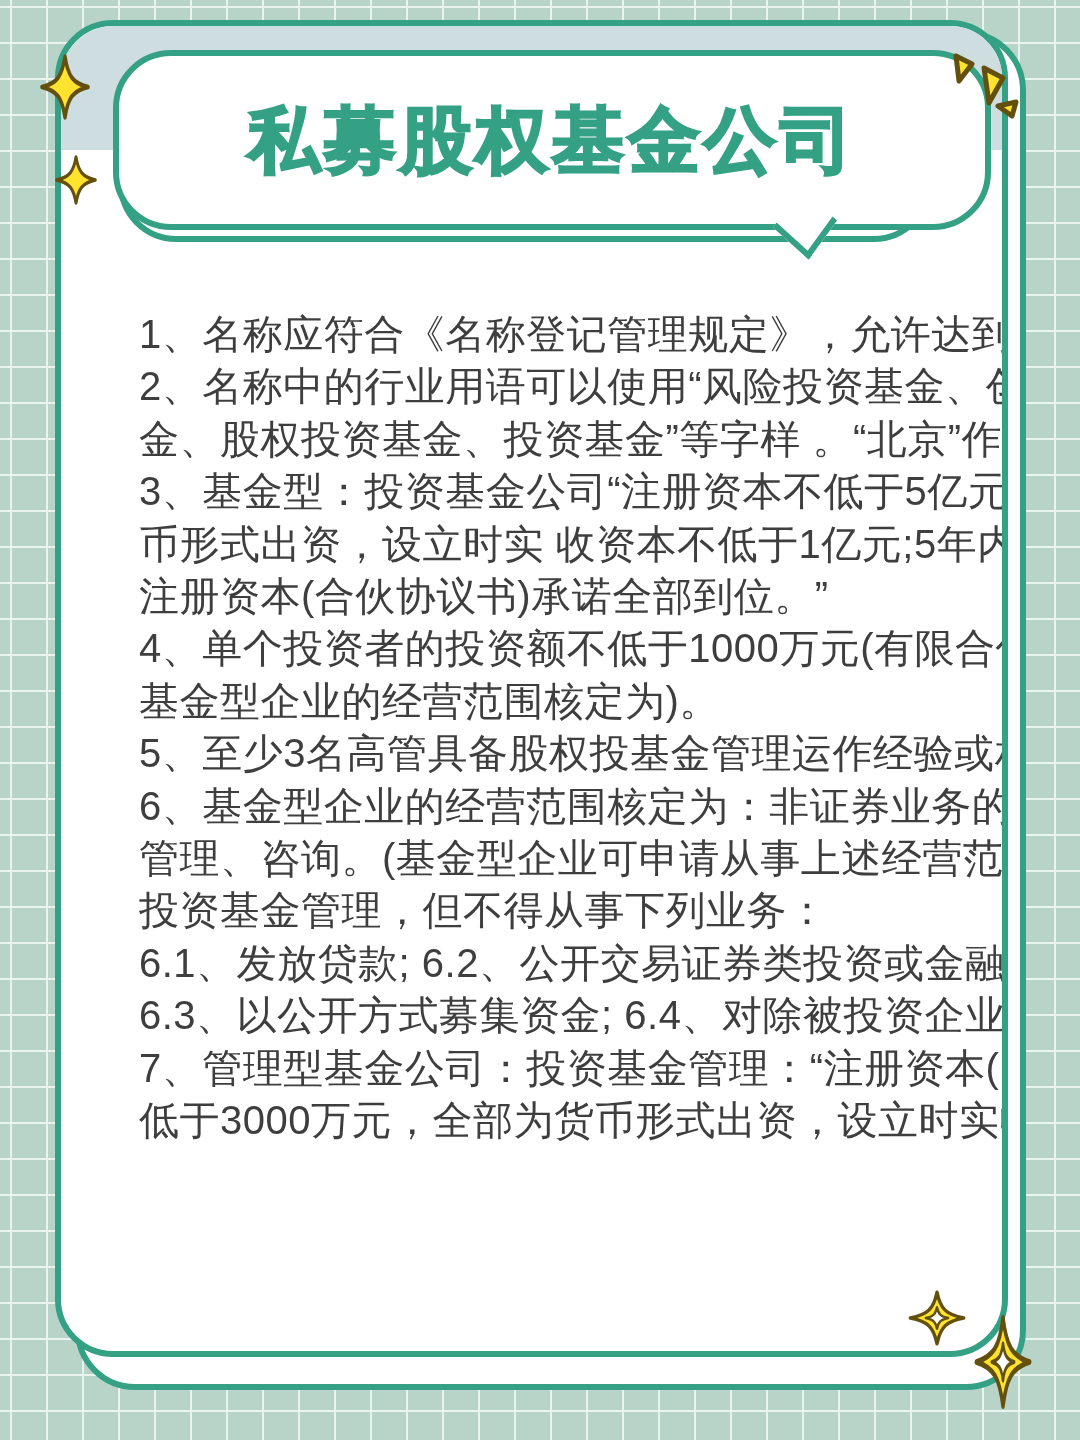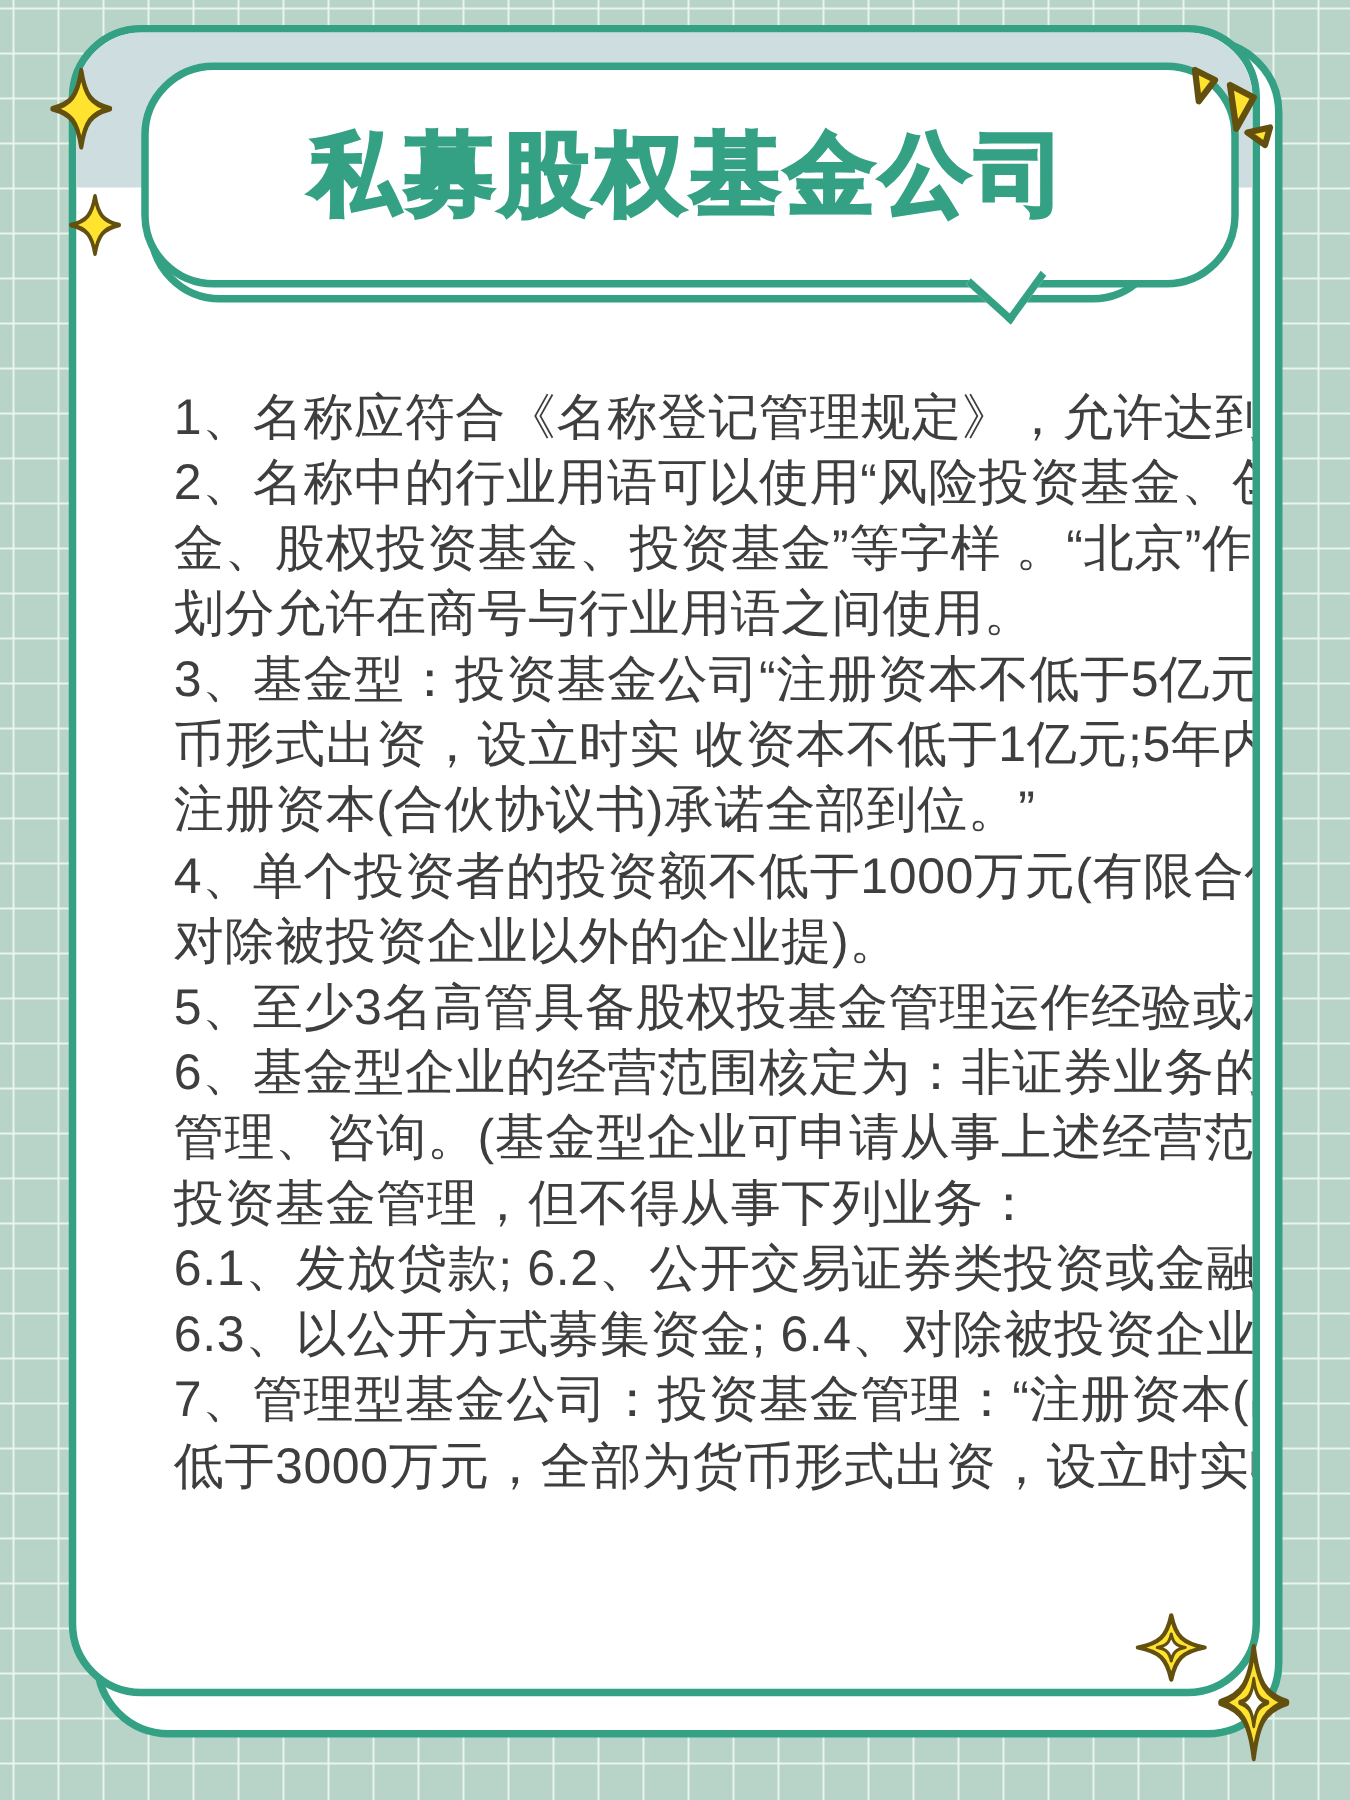--- a/index.html
+++ b/index.html
@@ -106,26 +106,25 @@
 <div class="stage">
 
   <div class="back-card"></div>
 
   <div class="main-card">
     <div class="header-band"></div>
     <div class="body-text">
       <div class="body-line">1、名称应符合《名称登记管理规定》，允许达到规模的投资</div>
       <div class="body-line">2、名称中的行业用语可以使用“风险投资基金、创业投资基</div>
       <div class="body-line">金、股权投资基金、投资基金”等字样 。“北京”作为行政区</div>
-      <div class="body-line">划分允许在商号与行业用语之间使用。</div>
       <div class="body-line">3、基金型：投资基金公司“注册资本不低于5亿元，全部为货</div>
       <div class="body-line">币形式出资，设立时实 收资本不低于1亿元;5年内注册资本按</div>
       <div class="body-line">注册资本(合伙协议书)承诺全部到位。”</div>
       <div class="body-line">4、单个投资者的投资额不低于1000万元(有限合伙企业中的普</div>
-      <div class="body-line">对除被投资企业以外的企业提)。</div>
+      <div class="body-line">基金型企业的经营范围核定为)。</div>
       <div class="body-line">5、至少3名高管具备股权投基金管理运作经验或相关业务经验。</div>
       <div class="body-line">6、基金型企业的经营范围核定为：非证券业务的投资、投资</div>
       <div class="body-line">管理、咨询。(基金型企业可申请从事上述经营范围以外的其</div>
       <div class="body-line">投资基金管理，但不得从事下列业务：</div>
       <div class="body-line">6.1、发放贷款; 6.2、公开交易证券类投资或金融衍生品交易;</div>
       <div class="body-line">6.3、以公开方式募集资金; 6.4、对除被投资企业以外的企业提</div>
       <div class="body-line">7、管理型基金公司：投资基金管理：“注册资本(出资数额)不</div>
       <div class="body-line">低于3000万元，全部为货币形式出资，设立时实收资本(实际</div>
     </div>
   </div>

